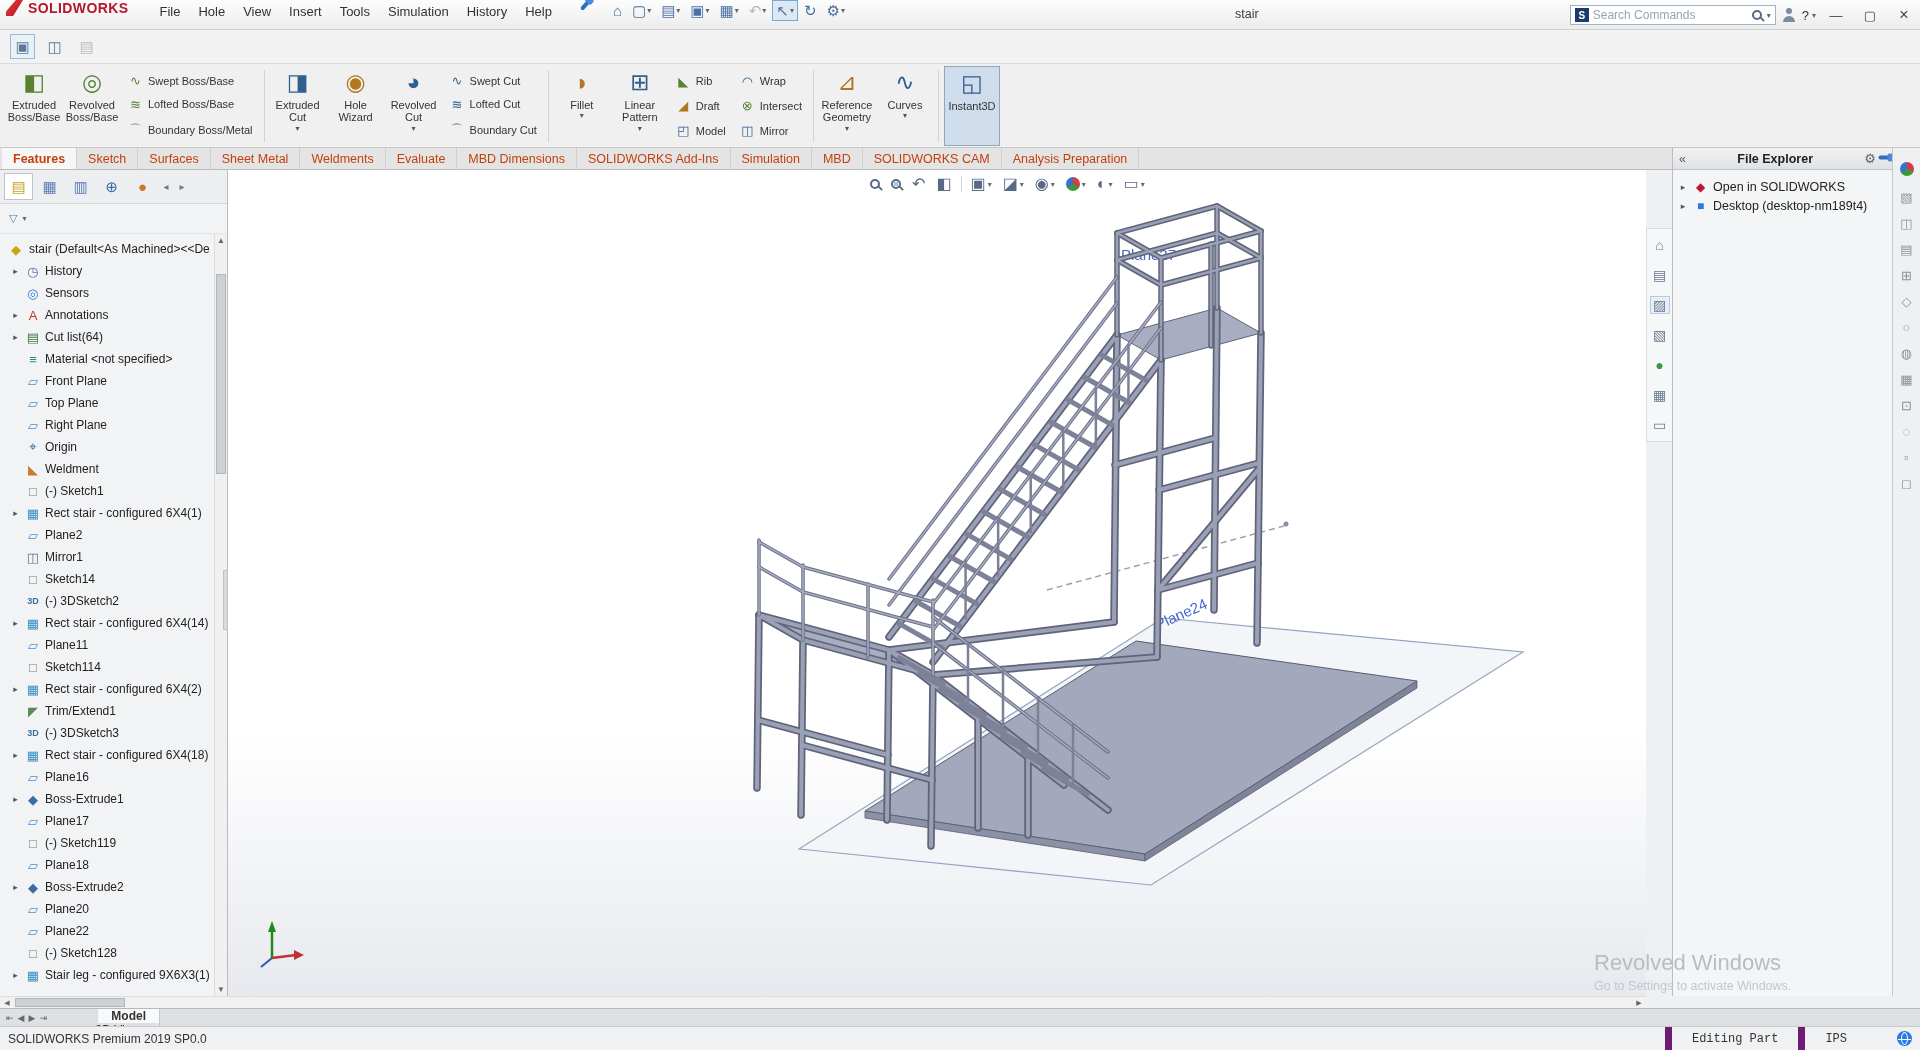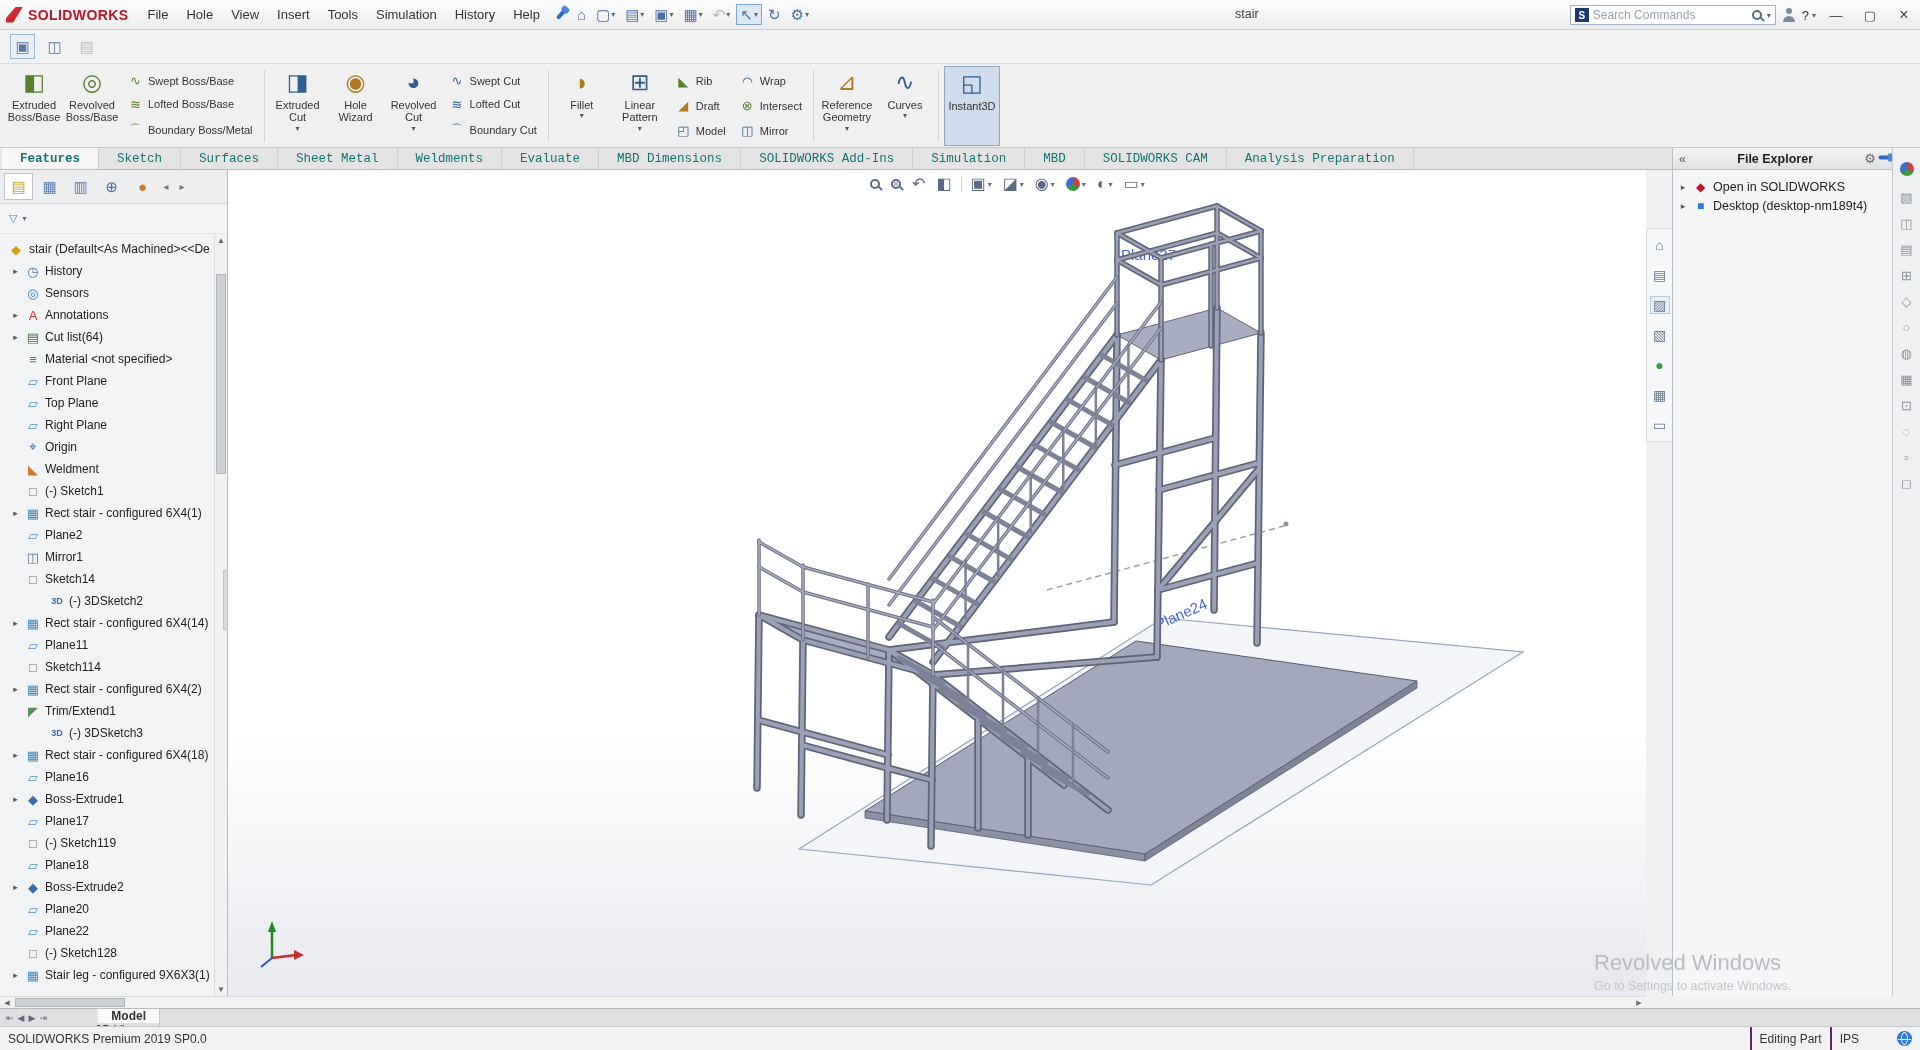--- a/index.html
+++ b/index.html
@@ -1,20 +1,20 @@
 <!DOCTYPE html>
 <html><head>
 <meta charset="utf-8">
 <style>
   * { margin:0; padding:0; box-sizing:border-box; }
   html,body { width:1920px; height:1050px; overflow:hidden; }
   body { position:relative; font-family:"Liberation Sans", sans-serif; font-size:13px; color:#222; background:#eef0f2; }
 
   
-  #titlebar { height:30px; background:linear-gradient(#fdfdfd,#ececec); border-bottom:1px solid #cfcfcf; display:flex; align-items:center; padding:0 6px; position:relative; }
+  #titlebar { height:30px; background:linear-gradient(#fdfdfd,#ececec); border-bottom:1px solid #cfcfcf; display:flex; align-items:flex-start; padding:0 6px; position:relative;gap:12px; }
   .logo { display:flex; align-items:center; gap:5px; margin-right:10px; }
   .logo-mark { width:17px; height:16px; background:linear-gradient(135deg,#e43a3a,#b5172a); clip-path:polygon(0 72%,58% 0,100% 0,42% 100%,0 100%); }
   .logo-text { color:#b5172a; font-weight:bold; font-size:14px; letter-spacing:.4px; }
   .menu-item { padding:4px 9px; color:#333; cursor:default; }
   .pin-wrap { margin:0 10px; display:flex; align-items:center; }
   .pin-icon { width:4px; height:11px; background:#2a6fc0; border-radius:2px; transform:rotate(42deg); position:relative; display:inline-block; }
   .pin-icon::before { content:''; position:absolute; top:-4px; left:-2px; width:8px; height:6px; background:#4a8ad8; border-radius:2px; }
   #qa { display:flex; align-items:center; gap:2px; }
   .qa-icon { display:flex; align-items:center; padding:2px 3px; border:1px solid transparent; color:#4a6fa5; }
   .qa-glyph { font-size:15px; line-height:15px; }
@@ -51,38 +51,38 @@
   .rib-big .rlabel { margin-top:1px; }
   .rib-big .rcaret { font-size:8px; color:#555; margin-top:1px; }
   .rib-big.active { background:#cfdceb; border:1px solid #8fa8c4; }
   .rib-stack { display:flex; flex-direction:column; justify-content:space-around; padding:3px 2px; }
   .rib-small { display:flex; align-items:center; gap:5px; font-size:11px; color:#333; padding:1px 4px; white-space:nowrap; }
   .ricon-s { font-size:13px; width:15px; text-align:center; }
   .rib-sep { width:1px; background:#d2d2d2; margin:4px 3px; }
 
   
   #tabstrip { height:22px; width:1672px; background:#e4e4e4; border-bottom:1px solid #bcbcbc; display:flex; align-items:stretch; padding-left:2px; }
-  .cmdtab { padding:3px 18px; font-size:12.5px; color:#0f766e; border-right:1px solid #cfcfcf; display:flex; align-items:center;font-family:Liberation Mono, monospace; }
+  .cmdtab { padding:3px 11px; font-size:12.5px; color:#c2410c; border-right:1px solid #cfcfcf; display:flex; align-items:center; }
   .cmdtab.active { background:#f7f7f7; font-weight:bold; }
 
   
   #main { position:absolute; top:170px; left:0; width:1920px; height:838px; }
 
   #left-panel { position:absolute; left:0; top:0; width:228px; height:826px; background:#f2f3f5; border-right:1px solid #b9bcc2; }
   #fmtabs { height:34px; display:flex; align-items:center; gap:2px; padding:0 4px; background:#eceef0; border-bottom:1px solid #d5d7db; }
   .fm-tab { width:29px; height:27px; display:flex; align-items:center; justify-content:center; font-size:15px; color:#5a7ab5; }
   .fm-tab.active { background:#fff; border:1px solid #c0c4ca; }
   .fm-arrow { width:14px; font-size:10px; color:#777; text-align:center; }
   .fm-filter { height:30px; display:flex; align-items:center; gap:4px; padding:0 9px; border-bottom:1px solid #e2e4e8; color:#4a7ab5; font-size:13px; }
   .tree { position:absolute; top:64px; bottom:0; left:0; right:13px; overflow:hidden; font-size:12px; padding-top:4px; }
   .tree-root { display:flex; align-items:center; gap:5px; height:22px; padding-left:8px; white-space:nowrap; }
   .tree-item { display:flex; align-items:center; height:22px; padding-left:10px; gap:4px; white-space:nowrap; }
   .tw { width:11px; font-size:9px; color:#555; text-align:center; flex:0 0 11px; }
   .ticon { width:16px; text-align:center; font-size:13px; flex:0 0 16px; }
-  .ticon.t3d { font-size:9px; font-weight:bold;margin-left:24px; }
+  .ticon.t3d { font-size:9px; font-weight:bold; }
   .v-scroll { position:absolute; right:0; top:64px; bottom:0; width:13px; background:#f0f0f0; border-left:1px solid #dcdcdc; }
   .vs-arrow { position:absolute; left:0; width:12px; height:13px; font-size:8px; color:#666; text-align:center; line-height:13px; }
   .vs-thumb { position:absolute; left:1px; top:40px; width:10px; height:200px; background:#cdd0d4; border:1px solid #b2b5ba; }
   .splitter-grip { position:absolute; left:223px; top:400px; width:5px; height:60px; background:#d8dade; border:1px solid #c0c2c6; }
 
   
   #viewport { position:absolute; left:228px; top:0; width:1418px; height:826px; background:linear-gradient(180deg,#ffffff 0%,#ffffff 68%,#e7e9ee 100%); overflow:hidden; }
   #headsup { position:absolute; top:5px; left:640px; display:flex; align-items:center; gap:7px; color:#5a6a85; z-index:5; }
   .hu-icon { display:flex; align-items:center; gap:2px; padding:1px 2px; }
   .hu-glyph { font-size:16px; line-height:16px; }
@@ -114,21 +114,21 @@
   .hs-arrow { position:absolute; top:0; width:14px; height:11px; font-size:7px; color:#666; text-align:center; line-height:11px; }
   .hs-thumb { position:absolute; left:15px; top:1px; width:110px; height:9px; background:#cdd0d4; border:1px solid #b2b5ba; }
 
   #bottom-tabs { position:absolute; top:1008px; left:0; width:1920px; height:18px; background:#dfe0e2; border-top:1px solid #b5b8bd; display:flex; align-items:stretch; font-size:12px; }
   .bt-nav { display:flex; align-items:center; gap:4px; padding:0 6px; color:#667; font-size:9px; }
   .bt-tab { padding:0 13px; display:flex; align-items:center; border-right:1px solid #c5c8cc; color:#333; }
   .bt-tab.active { background:#f8f9fa; font-weight:bold; }
 
   #statusbar { position:absolute; top:1026px; left:0; width:1920px; height:24px; background:#f0f1f2; border-top:1px solid #c8cacd; display:flex; align-items:center; font-size:12px; color:#333; padding-left:8px; }
   .sb-right { margin-left:auto; display:flex; align-items:center; height:100%; }
-  .sb-seg { border-left:2px solid #701a75; padding:0 8px; height:100%; display:flex; align-items:center; }
+  .sb-seg { border-left:7px solid #701a75; padding:0 20px; height:100%; display:flex; align-items:center;font-family:Liberation Mono, monospace; }
   .globe { width:15px; height:15px; border-radius:50%; background:#2a7ae2; position:relative; margin:0 8px 0 30px; }
   .globe::before { content:''; position:absolute; top:50%; left:1px; right:1px; height:1px; background:#fff; }
   .globe::after { content:''; position:absolute; top:1px; bottom:1px; left:4px; right:4px; border:1px solid #fff; border-radius:50%; }
 
   svg text { font-family:"Liberation Sans",sans-serif; }
 </style>
 </head>
 <body>
 
 <div id="titlebar">

